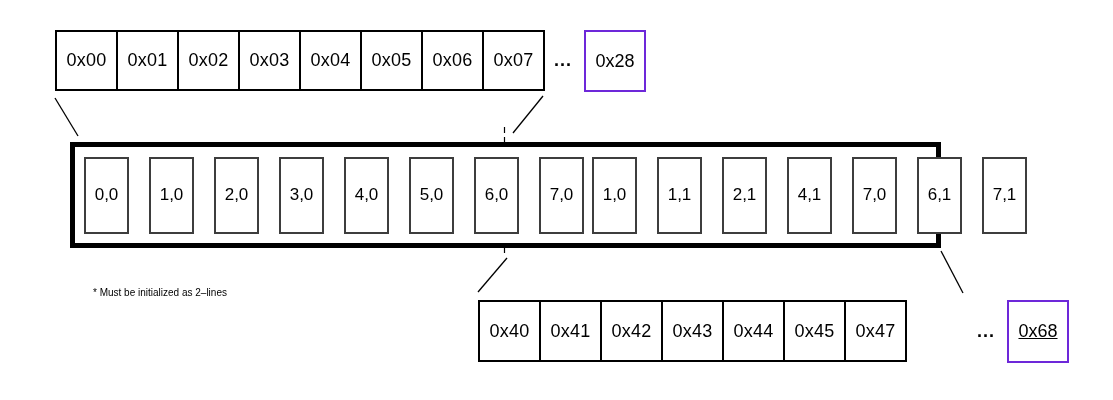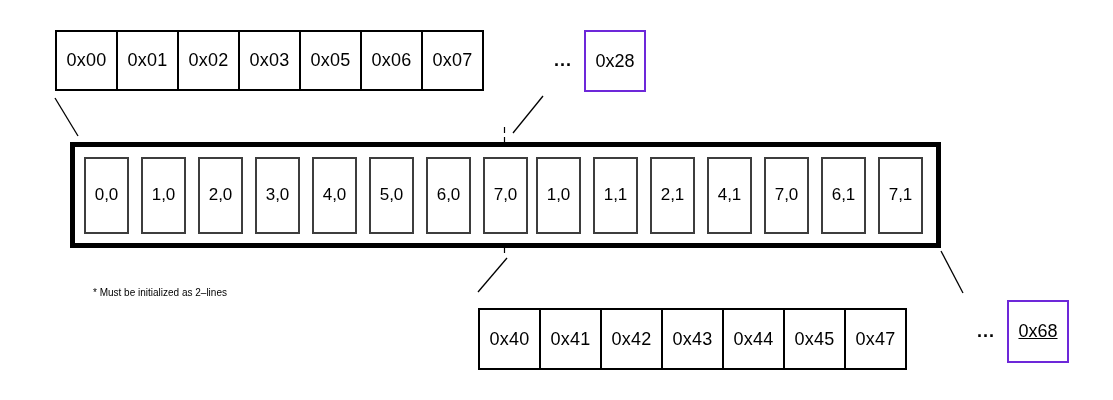--- a/index.html
+++ b/index.html
@@ -71,21 +71,21 @@
     box-sizing: border-box;
     border: 5px solid #000;
     background: #fff;
     display: flex;
     align-items: center;
     padding-left: 9px;
     gap: 8px;
   }
   .buffer-group {
     display: flex;
-    gap: 12px;
+    gap: 20px;
     justify-content: space-between;
   }
   .bcell {
     box-sizing: border-box;
     width: 45px;
     height: 77px;
     border: 2px solid #3d3d3d;
     background: #fff;
     display: flex;
     align-items: center;
@@ -111,20 +111,21 @@
     <line x1="507" y1="258" x2="478" y2="292" stroke="#000" stroke-width="1.3"></line>
     <line x1="941" y1="251" x2="963" y2="293" stroke="#000" stroke-width="1.3"></line>
     <line x1="504.5" y1="127" x2="504.5" y2="254" stroke="#000" stroke-width="1.2" stroke-dasharray="6 4"></line>
   </svg>
 
   <div class="jrow row-top" style="left:55px; top:30px;">
     <div class="jcell">0x00</div>
     <div class="jcell">0x01</div>
     <div class="jcell">0x02</div>
     <div class="jcell">0x03</div>
+    <div class="jcell">0x04</div>
     <div class="jcell">0x05</div>
     <div class="jcell">0x06</div>
     <div class="jcell">0x07</div>
   </div>
   <div class="dots" style="left:546px; top:30px; width:34px; height:61px;">...</div>
   <div class="lone-box" style="left:584px; top:30px; width:62px; height:62px;">0x28</div>
 
   <div class="buffer-frame">
     <div class="buffer-group">
       <div class="bcell">0,0</div>
@@ -142,21 +143,21 @@
       <div class="bcell">2,1</div>
       <div class="bcell">4,1</div>
       <div class="bcell">7,0</div>
       <div class="bcell">6,1</div>
       <div class="bcell">7,1</div>
     </div>
   </div>
 
   <div class="footnote">* Must be initialized as 2–lines</div>
 
-  <div class="jrow row-bottom" style="left:478px; top:300px;margin-top:8px;">
+  <div class="jrow row-bottom" style="left:478px; top:300px;">
     <div class="jcell">0x40</div>
     <div class="jcell">0x41</div>
     <div class="jcell">0x42</div>
     <div class="jcell">0x43</div>
     <div class="jcell">0x44</div>
     <div class="jcell">0x45</div>
     <div class="jcell">0x47</div>
   </div>
   <div class="dots" style="left:968px; top:300px; width:36px; height:62px;">...</div>
   <div class="lone-box" style="left:1007px; top:300px; width:62px; height:63px;text-decoration:underline;">0x68</div>

